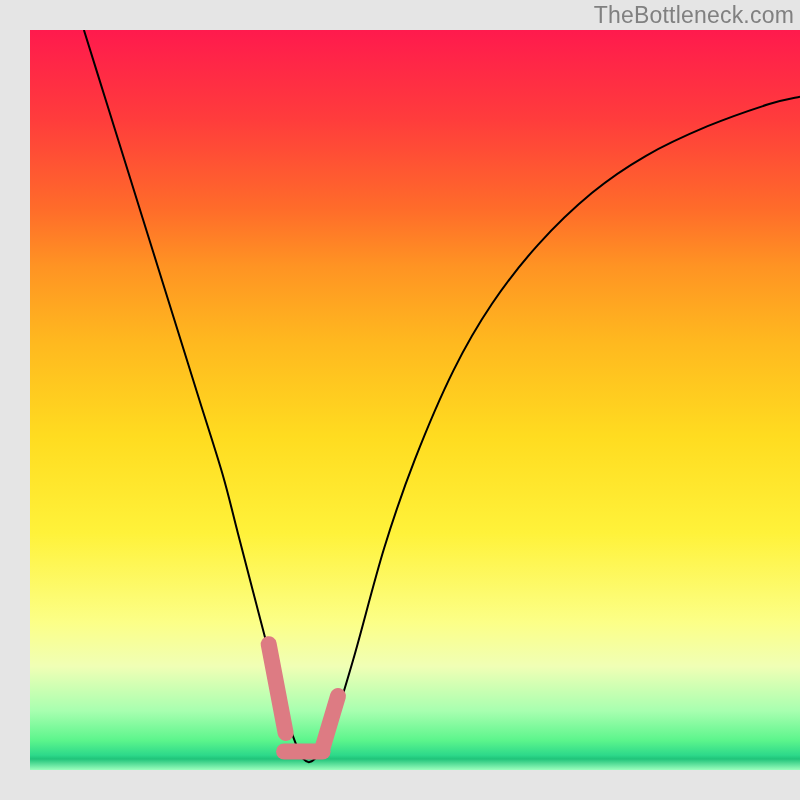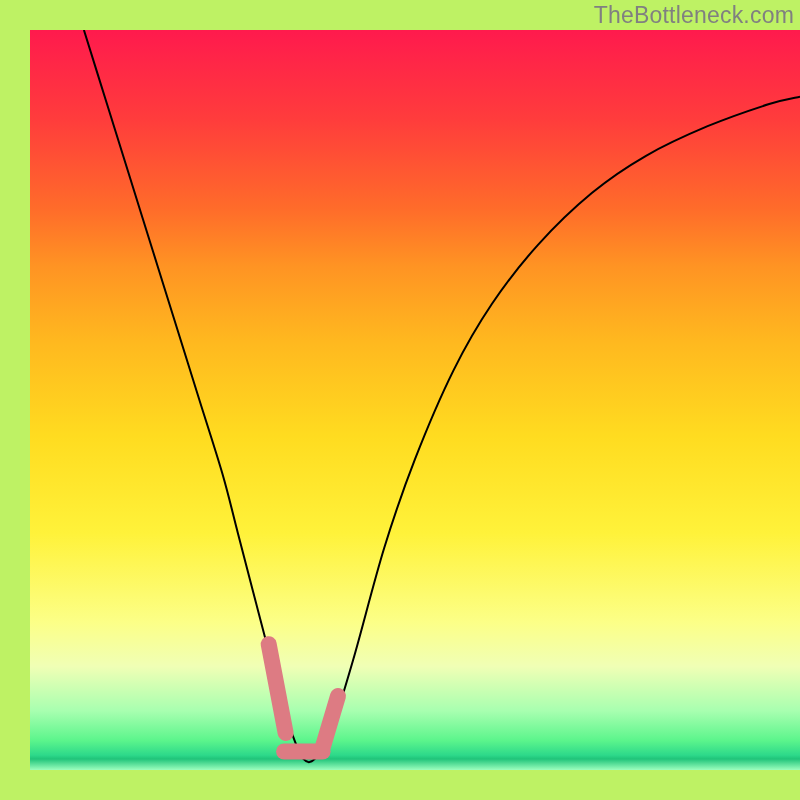--- a/index.html
+++ b/index.html
@@ -8,21 +8,21 @@
     width: 800px;
     height: 800px;
     overflow: hidden;
     background: #000;
     font-family: Arial, Helvetica, sans-serif;
   }
   #container {
     position: relative;
     width: 800px;
     height: 800px;
-    background: #bef264;
+    background: #e5e5e5;
   }
   #plot-area {
     position: absolute;
     left: 30px;
     top: 30px;
     width: 770px;
     height: 740px;
     background: linear-gradient(to bottom,
       #ff1a4d 0%,
       #ff3c3c 12%,

